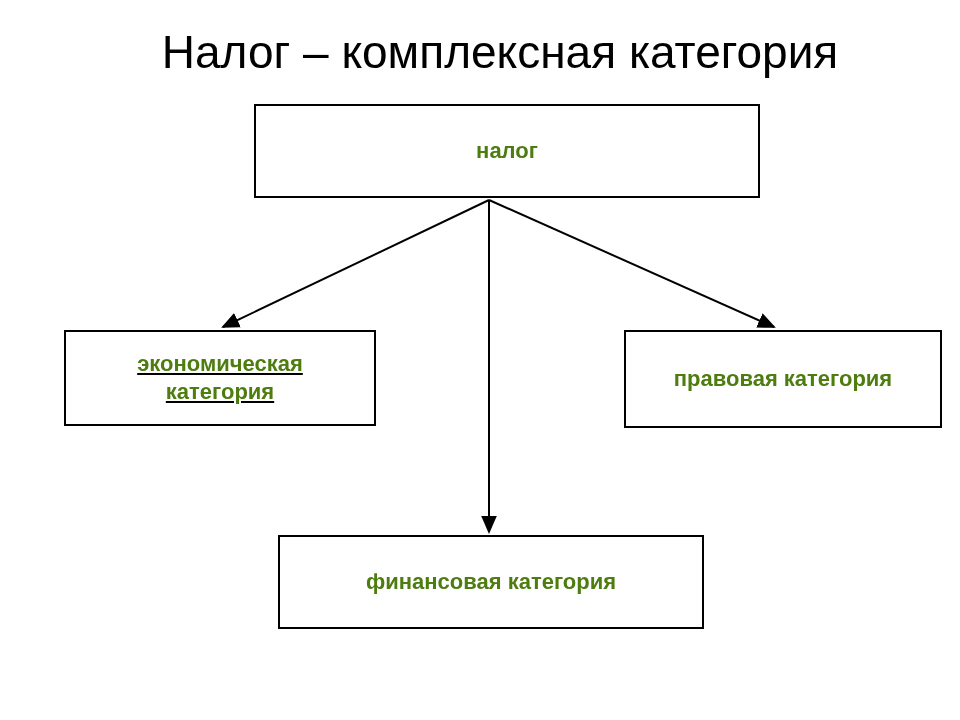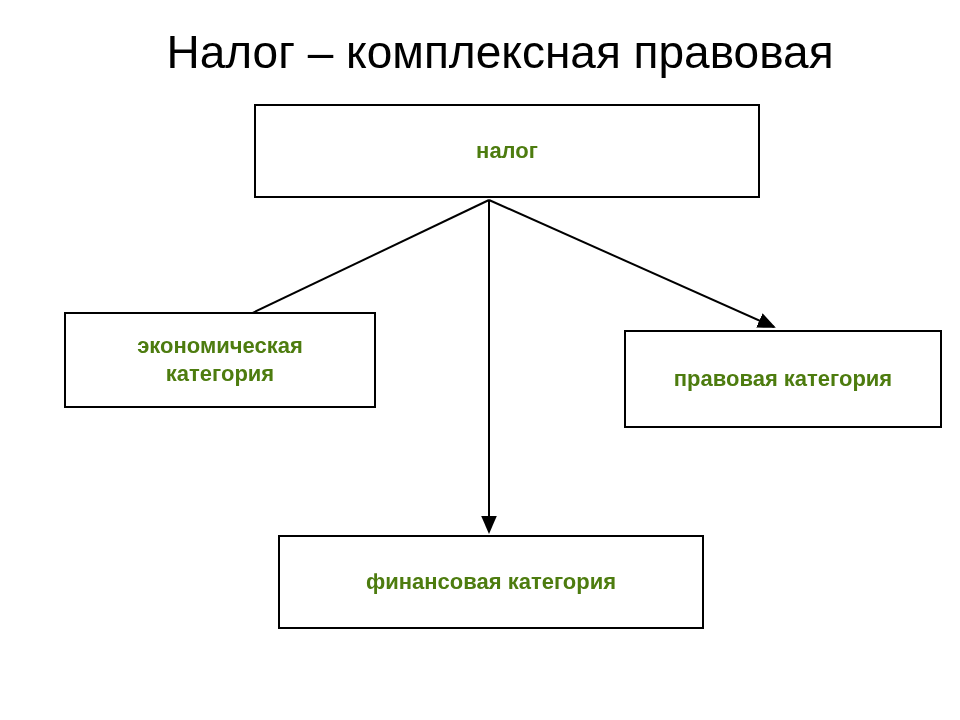--- a/index.html
+++ b/index.html
@@ -46,23 +46,24 @@
     white-space: pre-line;
   }
   #node-root {
     left: 254px;
     top: 104px;
     width: 506px;
     height: 94px;
   }
   #node-economic {
     left: 64px;
-    top: 312px;
+    top: 330px;
     width: 312px;
     height: 96px;
+    text-decoration: underline;
   }
   #node-legal {
     left: 624px;
     top: 330px;
     width: 318px;
     height: 98px;
   }
   #node-financial {
     left: 278px;
     top: 535px;
@@ -76,21 +77,21 @@
     width: 960px;
     height: 720px;
     pointer-events: none;
   }
 </style>
 </head>
 <body>
 
 <div id="slide">
 
-  <div id="slide-title">Налог – комплексная правовая</div>
+  <div id="slide-title">Налог – комплексная категория</div>
 
   <svg id="connector-layer" viewBox="0 0 960 720" width="960" height="720" xmlns="http://www.w3.org/2000/svg">
     <defs>
       <marker id="arrowhead" markerWidth="9" markerHeight="9" refX="8" refY="4.5" orient="auto" markerUnits="strokeWidth">
         <path d="M0,0.6 L9,4.5 L0,8.4 Z" fill="#000000"></path>
       </marker>
     </defs>
 
     <line x1="489" y1="200" x2="223" y2="327" stroke="#000000" stroke-width="2" marker-end="url(#arrowhead)"></line>
 

